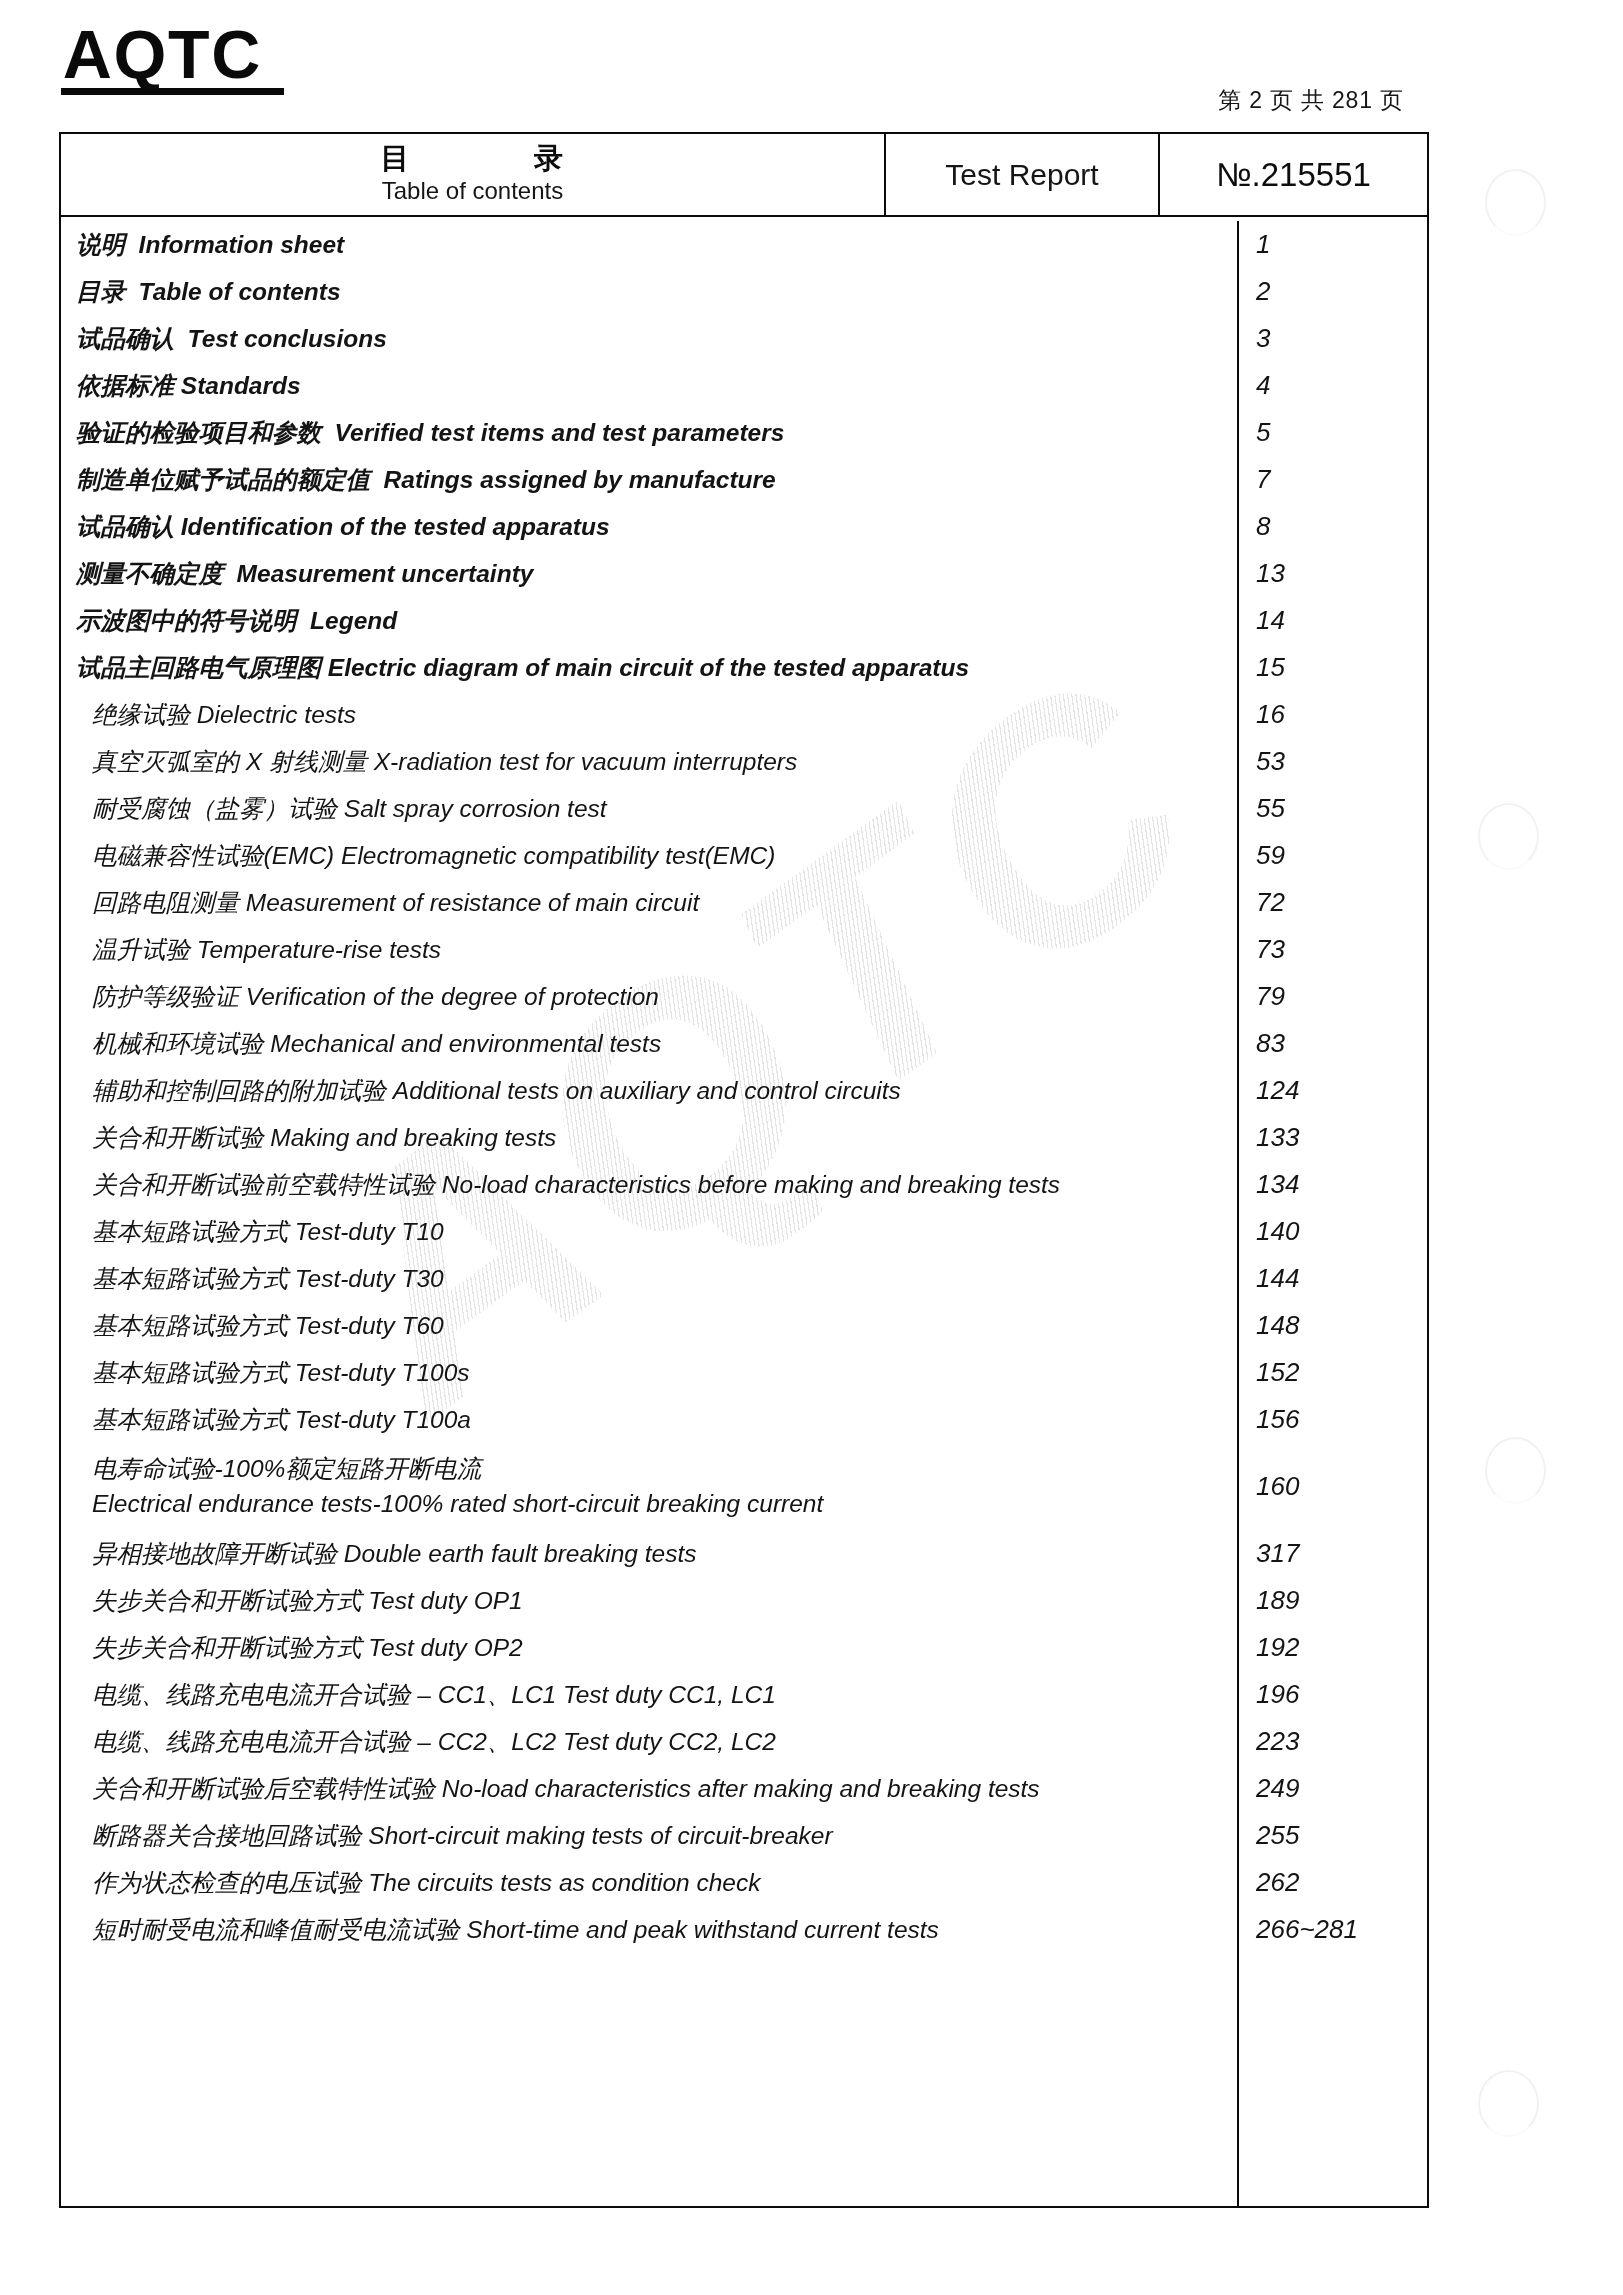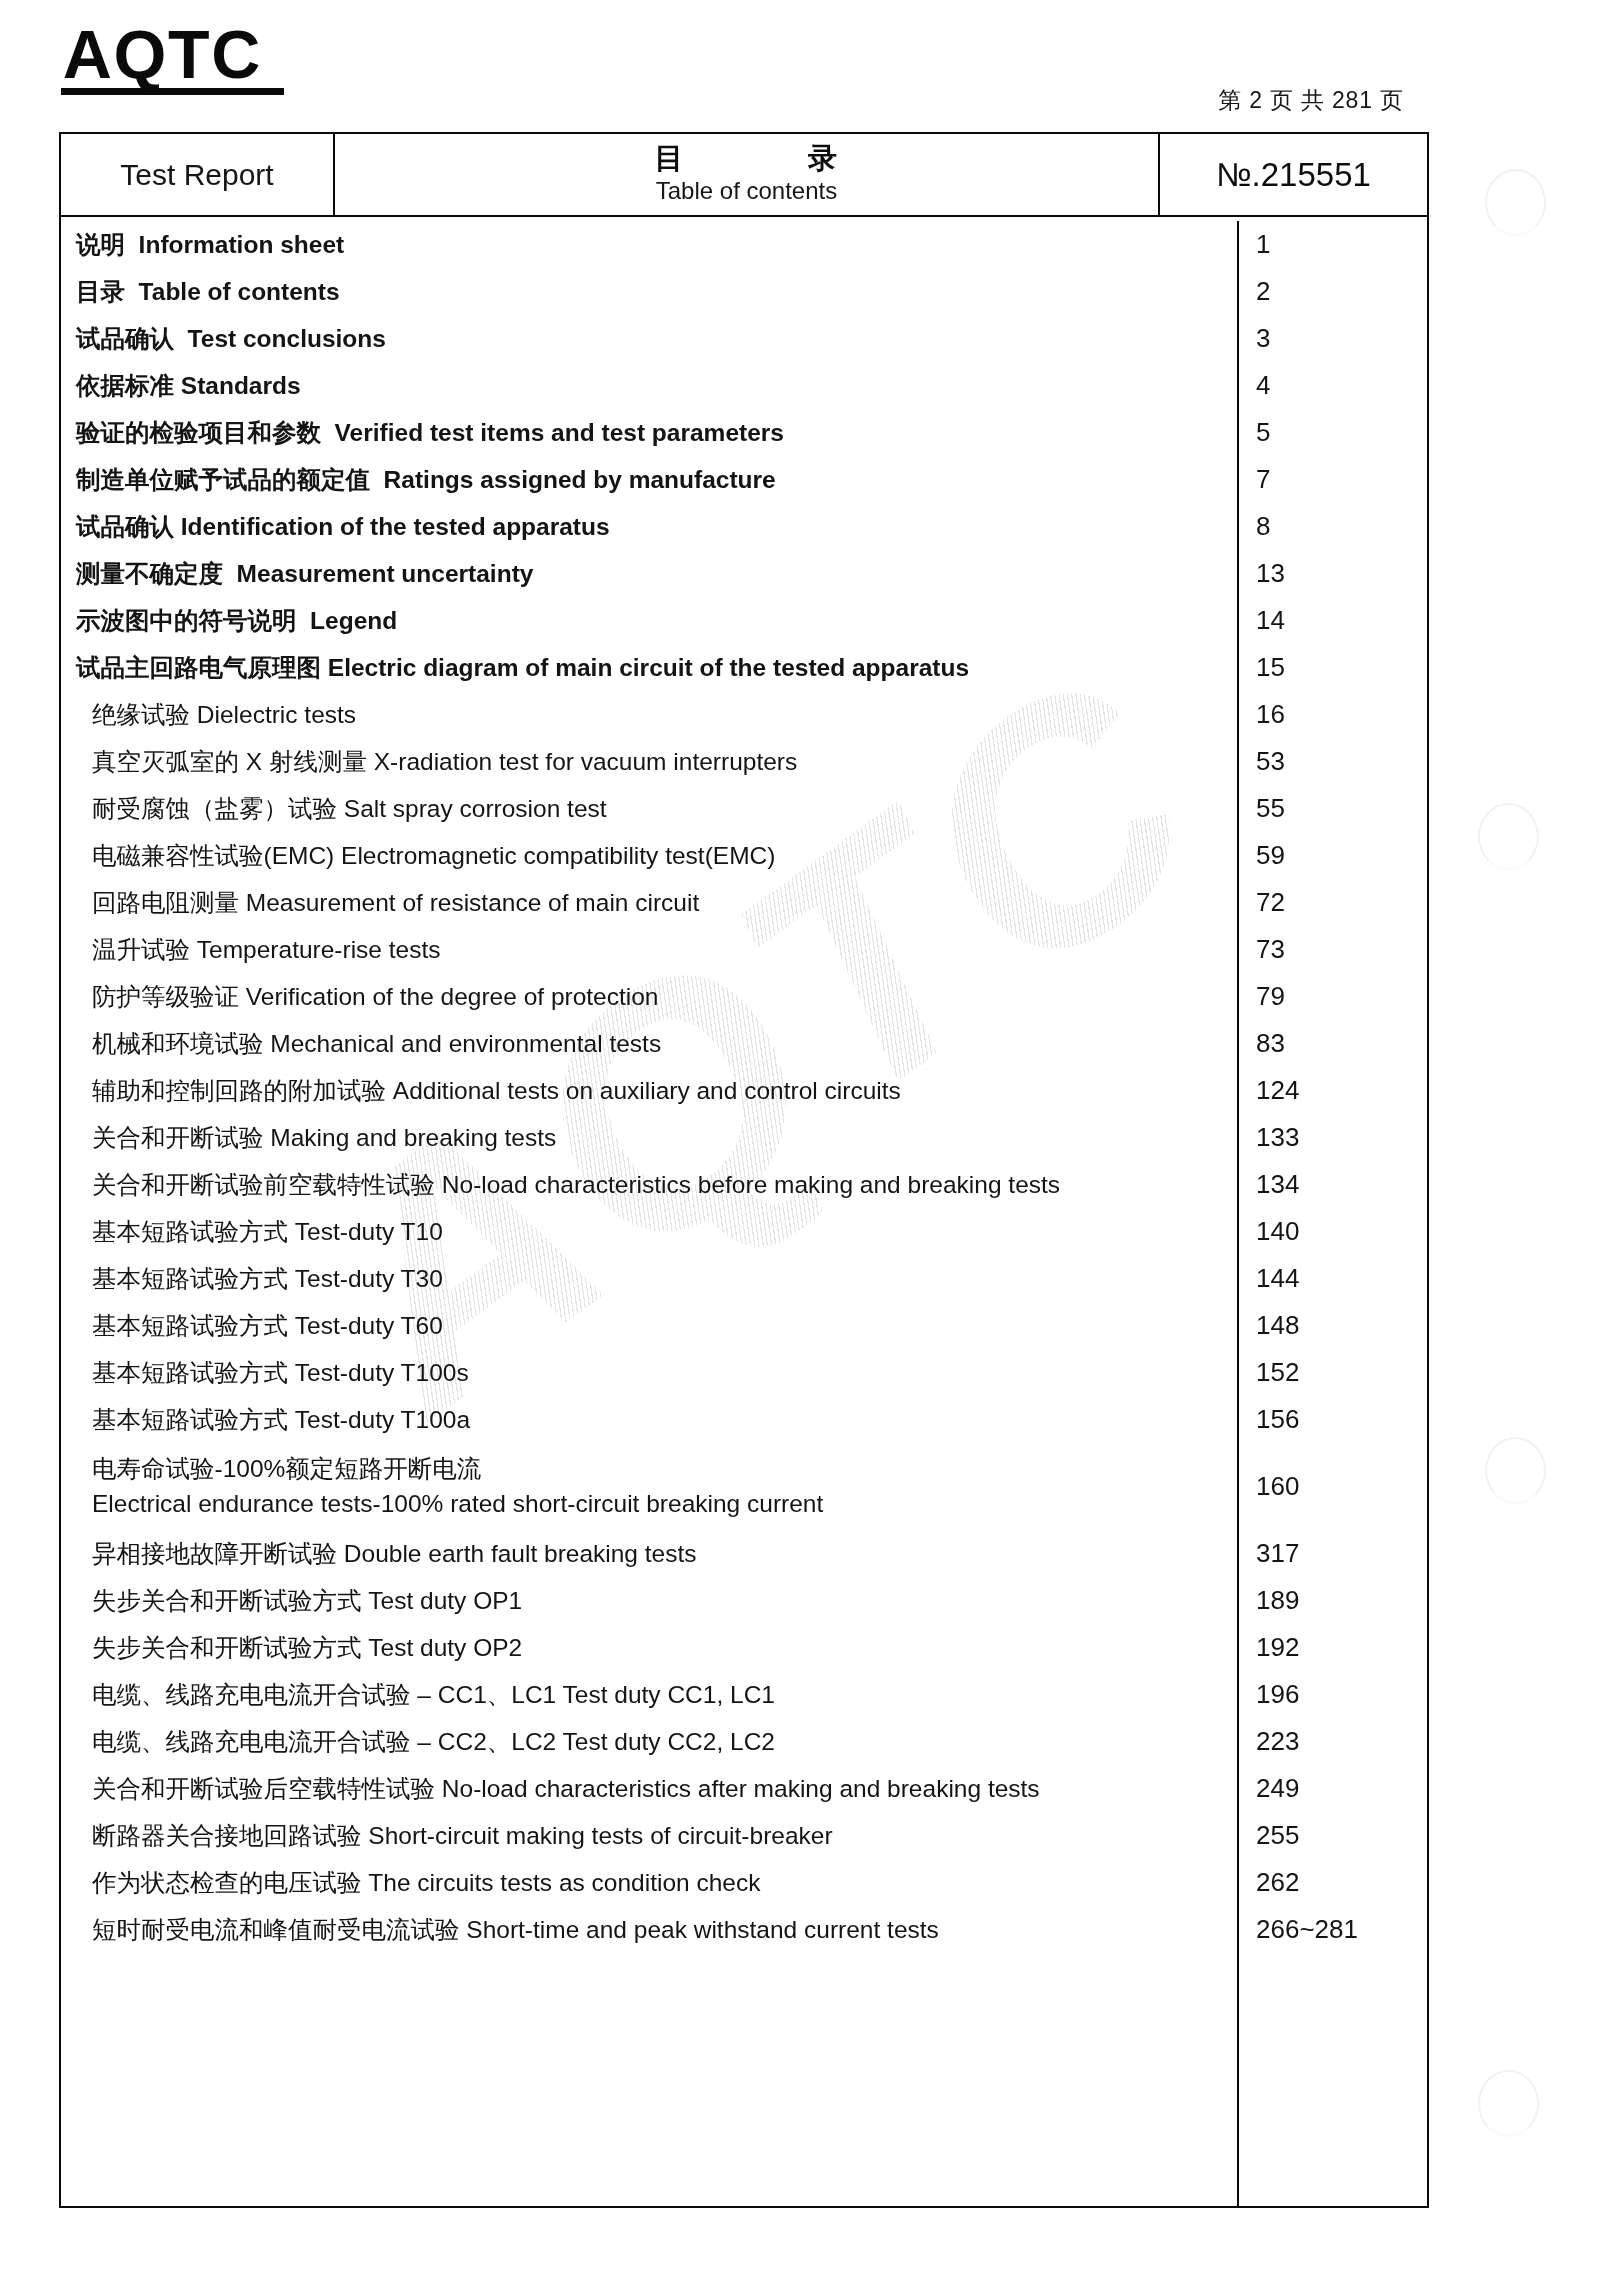--- a/index.html
+++ b/index.html
@@ -31,21 +31,21 @@
   .hc-mid .zh{font-size:29px;font-weight:bold;letter-spacing:1.7px;color:#0d0d0d;line-height:1.1;}
   .hc-mid .en{font-size:24px;color:#161616;line-height:1.2;margin-top:1.7px;}
   .hc-right{width:267px;font-size:33px;color:#0d0d0d;}
   
   .body-table{
     position:absolute;left:59px;top:217px;width:1370px;height:1991px;
     border:2.5px solid #0a0a0a;border-top:none;box-sizing:border-box;
     display:flex;flex-direction:column;background:transparent;
     padding-top:4.2px;
   }
-  .toc-row{display:flex;height:47px;flex:0 0 auto;}
+  .toc-row{display:flex;height:47px;flex:0 0 auto;font-style:italic;}
   .toc-row.double{height:87px;}
   .toc-row .label{
     flex:1;display:flex;flex-direction:column;justify-content:center;
     padding-left:15px;box-sizing:border-box;
     font-size:24.5px;color:#141414;white-space:pre-wrap;line-height:1.4;
   }
   .toc-row.indent .label{padding-left:31px;}
   .toc-row.top-level .label{font-weight:bold;}
   .toc-row .page{
     width:190px;flex:0 0 auto;border-left:2.5px solid #0a0a0a;box-sizing:border-box;
@@ -82,25 +82,25 @@
 <div class="hole" style="left:1485px;top:169px;"></div>
 <div class="hole" style="left:1478px;top:803px;"></div>
 <div class="hole" style="left:1485px;top:1437px;"></div>
 <div class="hole" style="left:1478px;top:2070px;"></div>
 
 <div class="logo">AQTC</div>
 
 <div class="page-indicator">第 2 页  共 281 页</div>
 
 <div class="header-table">
-  <div class="header-cell hc-left">Test Report</div>
   <div class="header-cell hc-mid">
     <div class="zh">目　　　　录</div>
     <div class="en">Table of contents</div>
   </div>
+  <div class="header-cell hc-left">Test Report</div>
   <div class="header-cell hc-right">№.215551</div>
 </div>
 
 <div class="body-table">
   <div class="toc-row top-level">
     <div class="label">
       <div class="l1">说明  Information sheet</div>
       
     </div>
     <div class="page">1</div>

